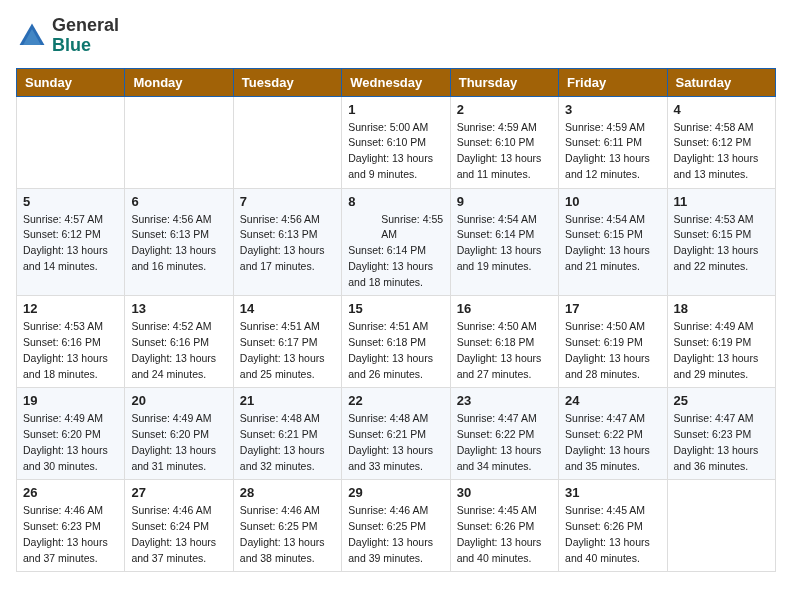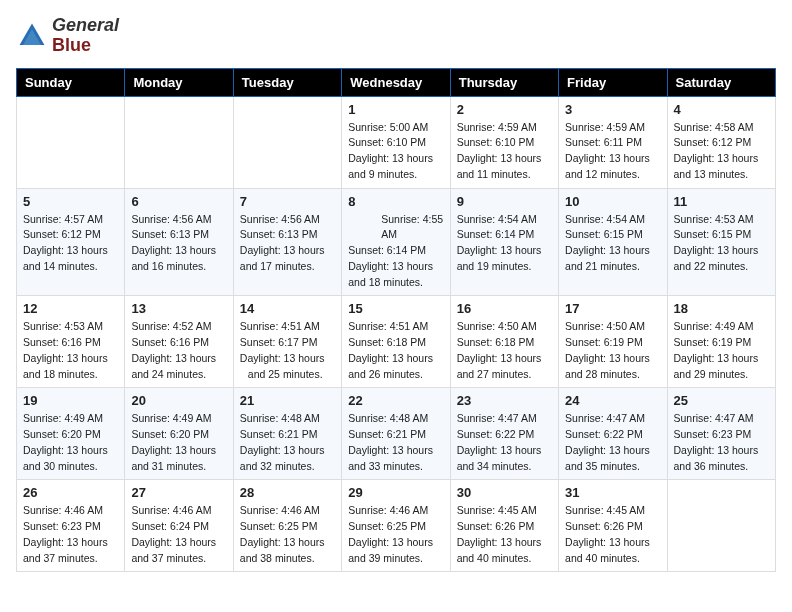--- a/index.html
+++ b/index.html
@@ -19,22 +19,22 @@
     .logo {
       display: flex;
       align-items: center;
       gap: 4px;
     }
     .logo-text {
       font-size: 18px;
       font-weight: bold;
       line-height: 1.1;
     }
-    .logo-general { color: #333; font-style: italic; }
-    .logo-blue { color: #7f1d1d; }
+    .logo-general { color: #333; }
+    .logo-blue { color: #0f766e; }
     .logo-icon {
       width: 32px;
       height: 32px;
     }
     .title-block {
       text-align: right;
     }
     .month-title {
       font-size: 32px;
       font-weight: bold;
@@ -43,21 +43,21 @@
     .location {
       font-size: 16px;
       color: #555;
     }
     .calendar {
       width: 100%;
       border-collapse: collapse;
       border: 1px solid #ccc;
     }
     .calendar th {
-      background-color: #000000;
+      background-color: #a16207;
       color: #fff;
       text-align: left;
       padding: 6px 8px;
       font-size: 13px;
       font-weight: bold;
       border: 1px solid #1a5fad;
     }
     .calendar td {
       vertical-align: top;
       padding: 5px 6px;
@@ -235,21 +235,21 @@
             <span style="display: block;">Daylight: 13 hours</span>
             <span style="display: block;">and 24 minutes.</span>
           </div>
         </td>
         <td>
           <span class="day-num">14</span>
           <div class="day-info">
             <span style="display: block;">Sunrise: 4:51 AM</span>
             <span style="display: block;">Sunset: 6:17 PM</span>
             <span style="display: block;">Daylight: 13 hours</span>
-            <span style="display: block; margin-left: 8px;">and 25 minutes.</span>
+            <span style="display: block;">and 25 minutes.</span>
           </div>
         </td>
         <td>
           <span class="day-num">15</span>
           <div class="day-info">
             <span style="display: block;">Sunrise: 4:51 AM</span>
             <span style="display: block;">Sunset: 6:18 PM</span>
             <span style="display: block;">Daylight: 13 hours</span>
             <span style="display: block;">and 26 minutes.</span>
           </div>

